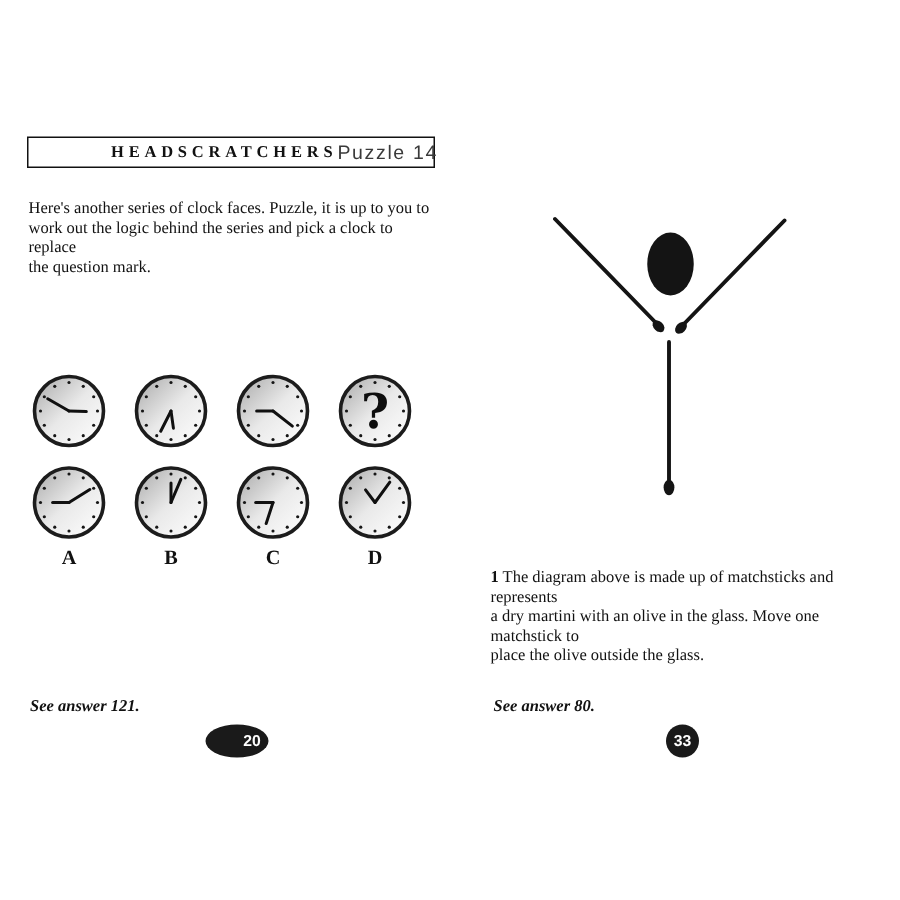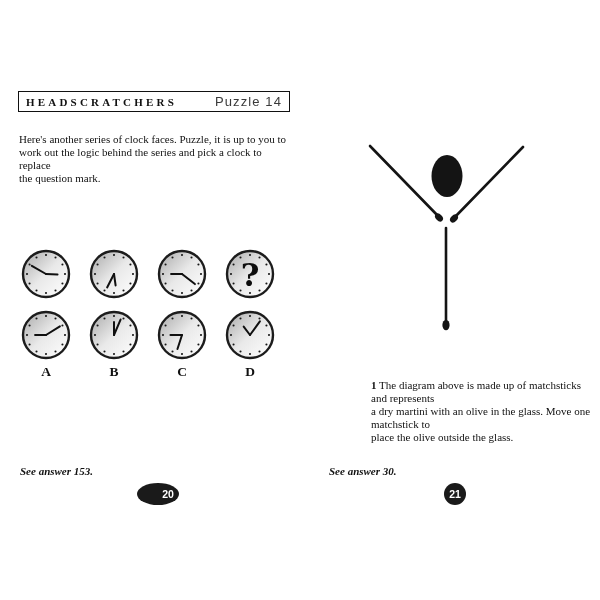--- a/index.html
+++ b/index.html
@@ -17,21 +17,21 @@
   .page-right{left:327px;width:268px;}
 
   .header-box{
     position:absolute;top:0;left:0;right:0;height:21px;
     border:1.5px solid #111;box-sizing:border-box;
     display:flex;align-items:center;justify-content:space-between;
     padding:0 7px;background:#fff;
   }
   .header-title{
     font-weight:bold;font-size:11px;letter-spacing:3.2px;word-spacing:5px;
-    white-space:nowrap;transform:translateY(-0.5px);
+    white-space:nowrap;transform:translateY(-0.5px);margin-left:48px;
   }
   .header-puzzle{
     font-family:"Liberation Sans","DejaVu Sans",sans-serif;
     font-size:13px;letter-spacing:1.1px;color:#3a3a3a;white-space:nowrap;
   }
 
   .intro{
     position:absolute;top:31px;left:1px;right:0;
     font-size:11px;line-height:12.9px;white-space:pre-line;
   }
@@ -55,21 +55,21 @@
     font-weight:bold;font-size:10.5px;
     display:flex;align-items:center;justify-content:center;
   }
   .page-left .page-badge{left:119px;padding-left:20px;}
   .page-right .page-badge{left:117px;}
 
   .diagram{position:absolute;top:38px;left:0;}
 
   .question-para{
     position:absolute;top:277px;left:0;right:0;
-    font-size:11px;line-height:12.9px;margin-left:44px;
+    font-size:11px;line-height:12.9px;
   }
   .question-para .qnum{font-weight:bold;}
   .question-para .qtext{white-space:pre-line;}
 
   svg.clock{display:block;}
   .hidden-defs{position:absolute;width:0;height:0;}
 </style>
 </head>
 <body>
 
@@ -233,21 +233,21 @@
       </svg>
     </div>
 
   <div class="clock-labels" id="clock-labels">
       <span>A</span>
       <span>B</span>
       <span>C</span>
       <span>D</span>
     </div>
 
-  <div class="see-answer">See answer 153.</div>
+  <div class="see-answer">See answer 121.</div>
   <div class="page-badge">20</div>
 </div>
 
 <div class="page page-right">
 
   <svg class="diagram" width="268" height="218" viewBox="0 0 268 218">
     <g stroke="#141414" stroke-width="2.6" stroke-linecap="round">
       <line x1="43" y1="17" x2="112" y2="88"></line>
       <line x1="196" y1="18" x2="127" y2="89"></line>
       <line x1="119" y1="99" x2="119" y2="191"></line>
@@ -259,15 +259,15 @@
       <ellipse cx="120" cy="47" rx="15.5" ry="21"></ellipse>
     </g>
   </svg>
 
   <p class="question-para">
     <b class="qnum">1</b><span class="qtext"> The diagram above is made up of matchsticks and represents
 a dry martini with an olive in the glass. Move one matchstick to
 place the olive outside the glass.</span>
   </p>
 
-  <div class="see-answer">See answer 30.</div>
-  <div class="page-badge">21</div>
+  <div class="see-answer">See answer 80.</div>
+  <div class="page-badge">33</div>
 </div>
 
 </body></html>

